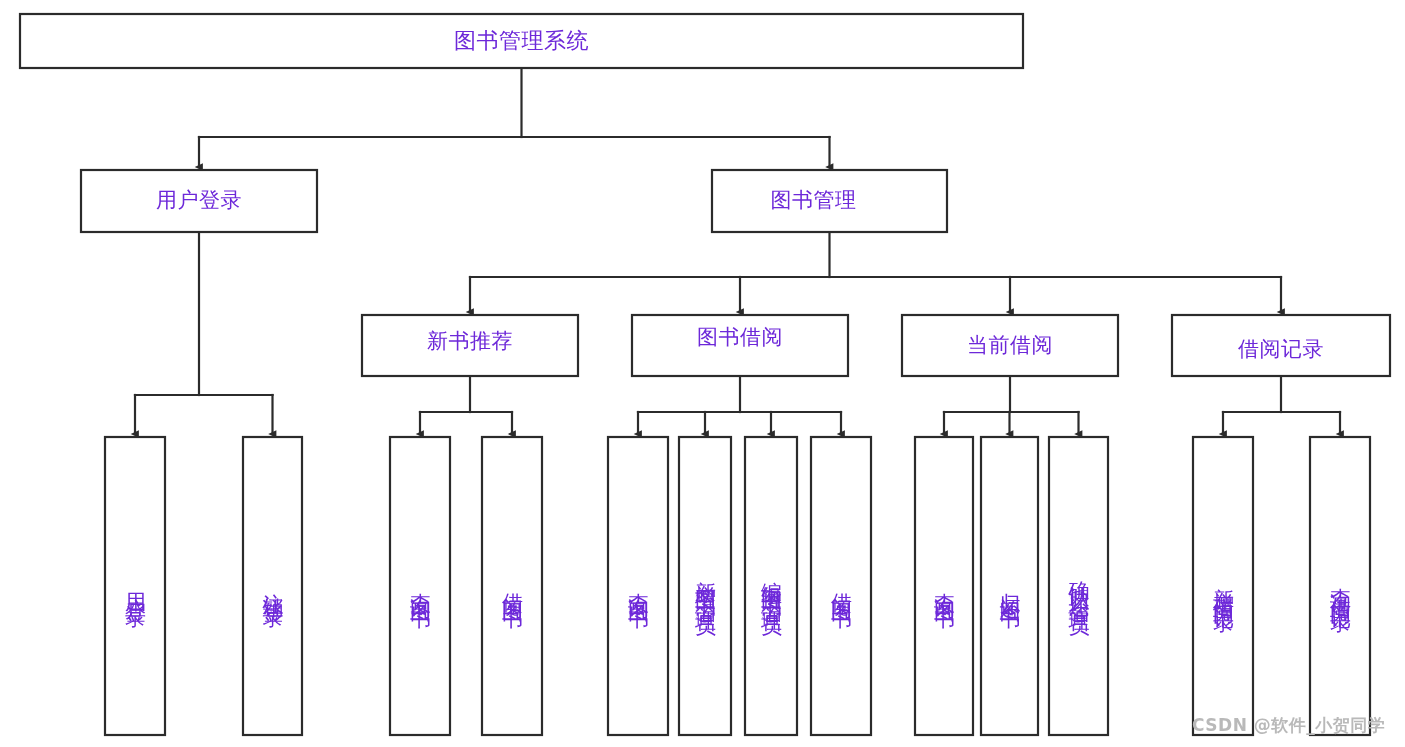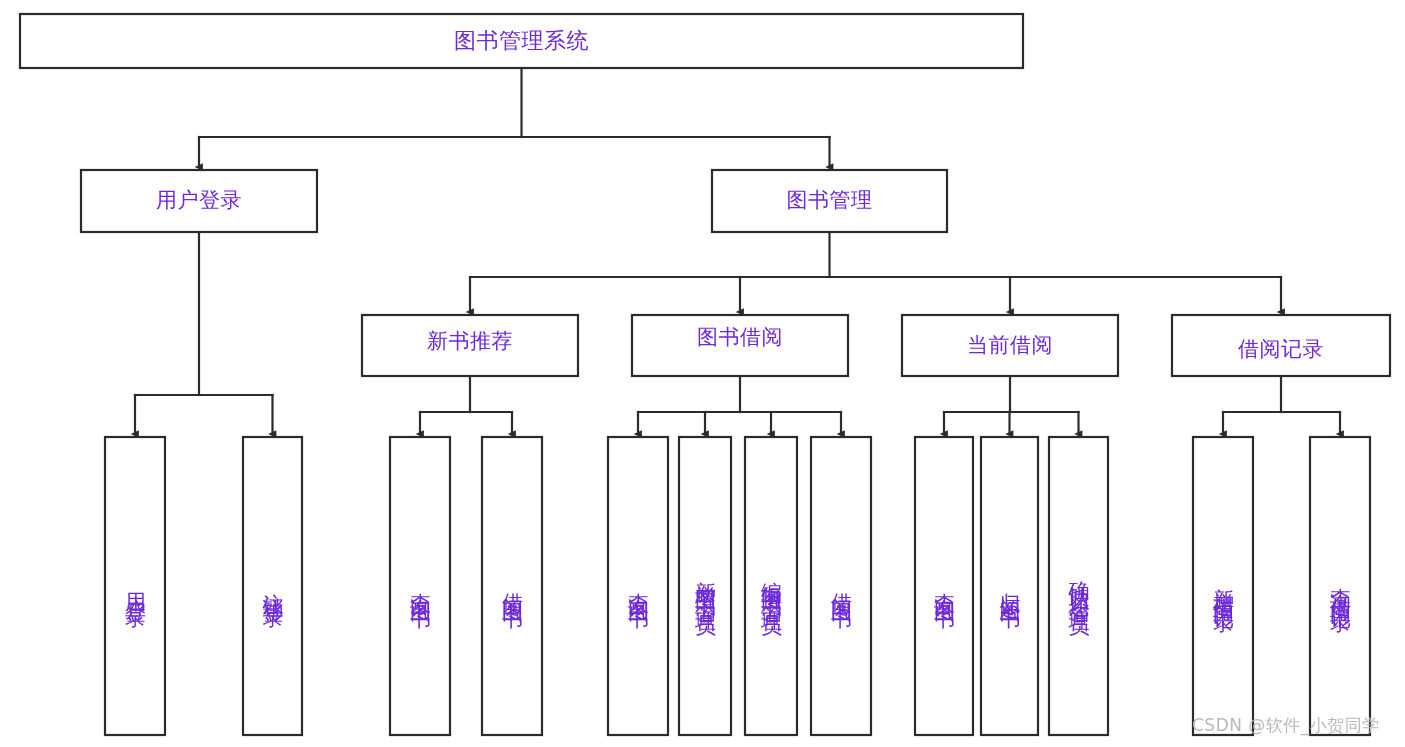--- a/index.html
+++ b/index.html
@@ -60,20 +60,21 @@
   }
   .node-label.title {
     font-size: 22px;
   }
   .watermark {
     position: absolute;
     color: #b9b9b9;
     font-size: 17px;
     letter-spacing: 0.5px;
     white-space: nowrap;
+    font-weight: bold;
   }
 </style>
 </head>
 <body>
 
 <div id="diagram-root">
 
   <svg id="flow-svg" viewBox="0 0 1405 747" xmlns="http://www.w3.org/2000/svg">
     <defs>
       <marker id="arrowhead" markerWidth="9" markerHeight="9" refX="4.2" refY="4.3" orient="auto" markerUnits="userSpaceOnUse">
@@ -136,21 +137,21 @@
         <rect x="981" y="437" width="57" height="298" class="node-box"></rect>
         <rect x="1049" y="437" width="59" height="298" class="node-box"></rect>
         <rect x="1193" y="437" width="60" height="298" class="node-box"></rect>
         <rect x="1310" y="437" width="60" height="298" class="node-box"></rect>
       </g>
   </svg>
 
   <div id="labels">
       <div class="node-label horiz title" style="left: 20px; top: 14px; width: 1003px; height: 54px;">图书管理系统</div>
       <div class="node-label horiz" style="left: 81px; top: 170px; width: 236px; height: 62px;">用户登录</div>
-      <div class="node-label horiz" style="left: 712px; top: 170px; width: 235px; height: 62px;">图书管理</div>
+      <div class="node-label horiz" style="left: 696px; top: 170px; width: 235px; height: 62px;">图书管理</div>
       <div class="node-label horiz" style="left: 362px; top: 315px; width: 216px; height: 53px;">新书推荐</div>
       <div class="node-label horiz" style="left: 632px; top: 315px; width: 216px; height: 45px;">图书借阅</div>
       <div class="node-label horiz" style="left: 902px; top: 315px; width: 216px; height: 61px;">当前借阅</div>
       <div class="node-label horiz" style="left: 1172px; top: 315px; width: 218px; height: 69px;">借阅记录</div>
       <div class="node-label vert" style="left: 105px; top: 437px; width: 60px; height: 298px;">用户登录</div>
       <div class="node-label vert" style="left: 243px; top: 437px; width: 59px; height: 298px;">注销登录</div>
       <div class="node-label vert" style="left: 390px; top: 437px; width: 60px; height: 298px;">查询图书</div>
       <div class="node-label vert" style="left: 482px; top: 437px; width: 60px; height: 298px;">借阅图书</div>
       <div class="node-label vert" style="left: 608px; top: 437px; width: 60px; height: 298px;">查询图书</div>
       <div class="node-label vert" style="left: 679px; top: 437px; width: 52px; height: 298px;">新增图书（管理员）</div>

